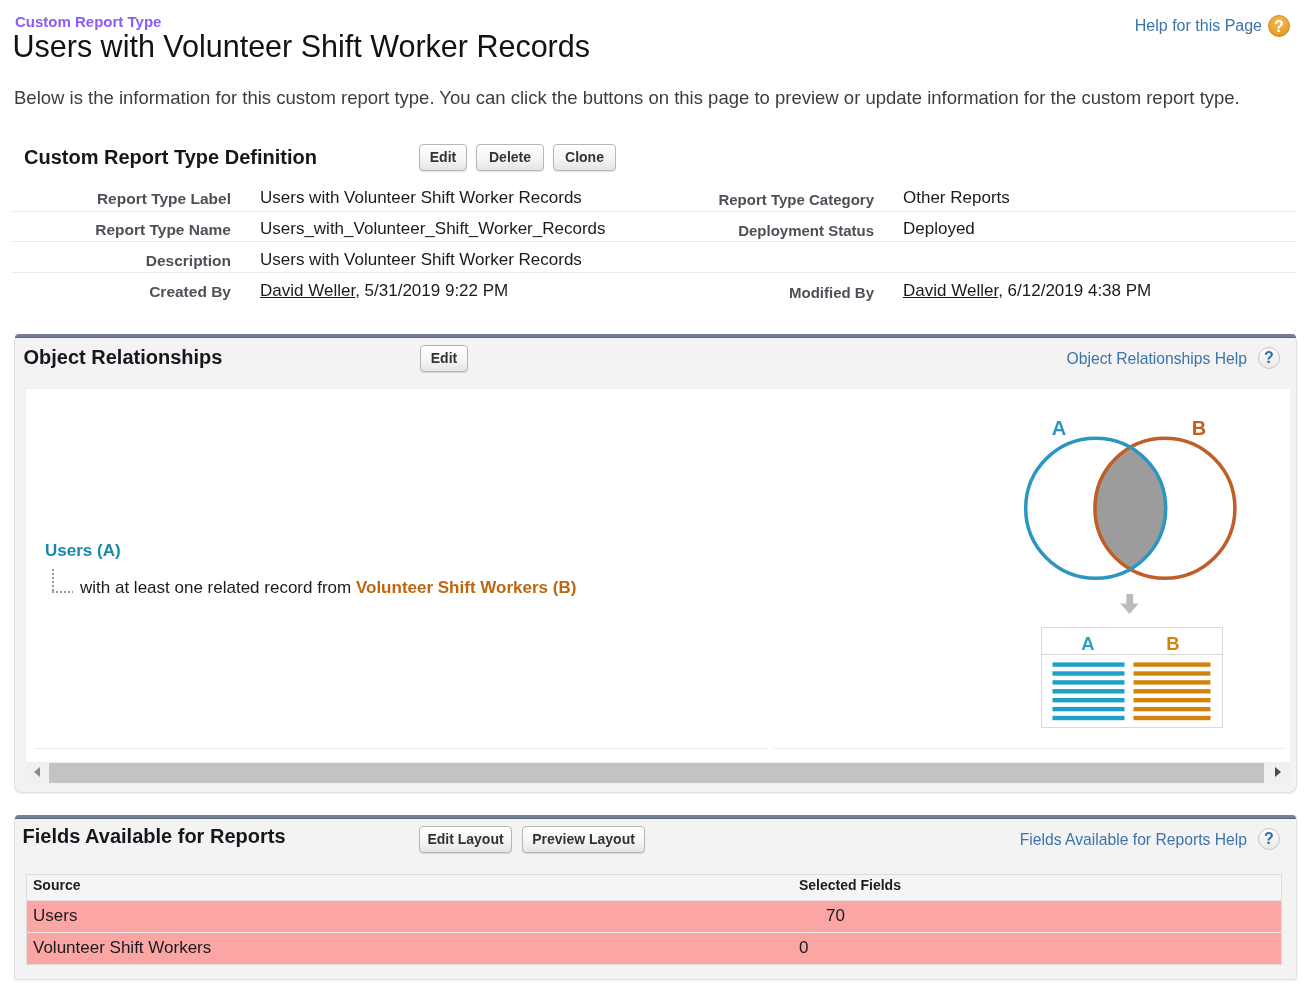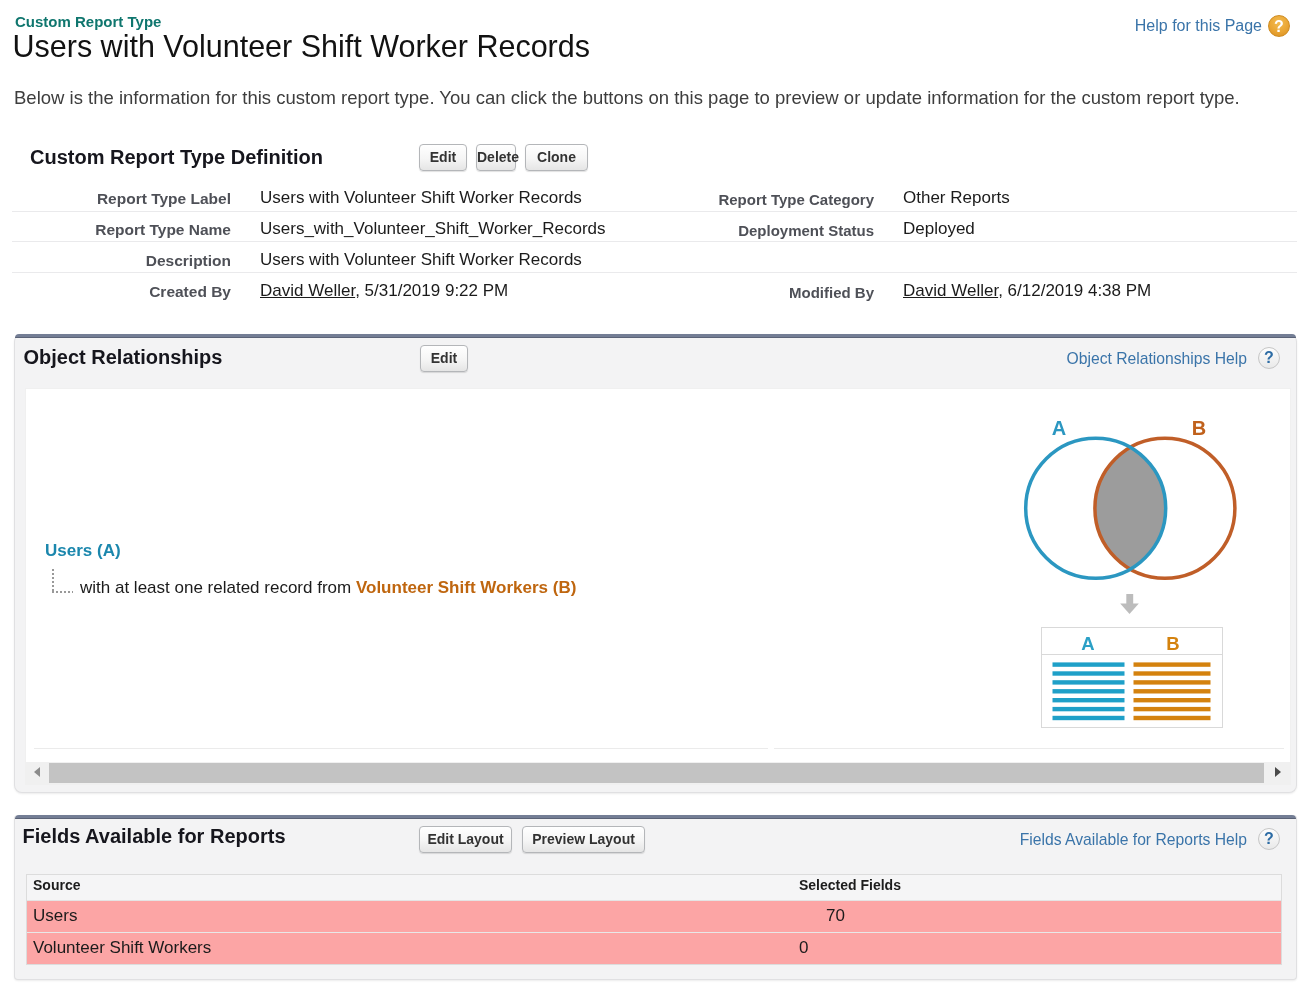--- a/index.html
+++ b/index.html
@@ -1,20 +1,20 @@
 <!DOCTYPE html>
 <html><head>
 <meta charset="utf-8">
 <style>
 * { margin:0; padding:0; box-sizing:border-box; }
 html,body { width:1305px; height:999px; background:#fff; font-family:"Liberation Sans", sans-serif; position:relative; overflow:hidden; }
 .abs { position:absolute; }
 
 
-.crt-label { left:15px; top:13px; font-size:15px; font-weight:bold; color:#0f766e; }
+.crt-label { left:15px; top:13px; font-size:15px; font-weight:bold; color:#8b5cf6; }
 .h1 { left:12.5px; top:29px; font-size:30.5px; color:#121212; letter-spacing:0; }
 .helpTop { top:17px; right:43px; font-size:16px; color:#3a74a9; }
 .helpIconO { width:22px; height:22px; border-radius:50%; right:15px; top:15px;
   background:radial-gradient(circle at 50% 32%, #f3bc51 0%, #eaa634 55%, #d88d20 100%);
   border:1px solid #cf8c21; color:#fff; font-weight:bold; font-size:16px; text-align:center; line-height:21px; }
 .intro { left:14px; top:87px; font-size:18.5px; color:#3d3d3d; }
 
 
 .secTitle { font-size:20px; font-weight:bold; color:#16161d; }
 .btn { display:inline-block; height:27px; border:1px solid #b4b6b9; border-radius:4px;
@@ -69,23 +69,23 @@
 .rsep { border-bottom:1px solid #e8e8e8;gap:27px; }
 </style>
 </head>
 <body>
   <div class="abs crt-label">Custom Report Type</div>
   <div class="abs h1">Users with Volunteer Shift Worker Records</div>
   <div class="abs helpTop">Help for this Page</div>
   <div class="abs helpIconO">?</div>
   <div class="abs intro">Below is the information for this custom report type. You can click the buttons on this page to preview or update information for the custom report type.</div>
 
-  <div class="abs secTitle" style="left:30px; top:146px;text-align:center;">Custom Report Type Definition</div>
+  <div class="abs secTitle" style="left:24px; top:146px;text-align:center;">Custom Report Type Definition</div>
   <div class="abs" style="left:419px; top:144px;">
-    <span class="btn" style="width:48px; margin-right:9px;">Edit</span><span class="btn" style="width:40px; margin-right:9px;">Delete</span><span class="btn" style="width:63px;">Clone</span>
+    <span class="btn" style="width:48px; margin-right:9px;">Edit</span><span class="btn" style="width:68px; margin-right:9px;">Delete</span><span class="btn" style="width:63px;">Clone</span>
   </div>
 
   <div class="abs dtable">
     <div class="drow dsep">
       <div class="dl1">Report Type Label</div>
       <div class="dv1">Users with Volunteer Shift Worker Records</div>
       <div class="dl2">Report Type Category</div>
       <div class="dv2">Other Reports</div>
     </div>
     <div class="drow dsep">

